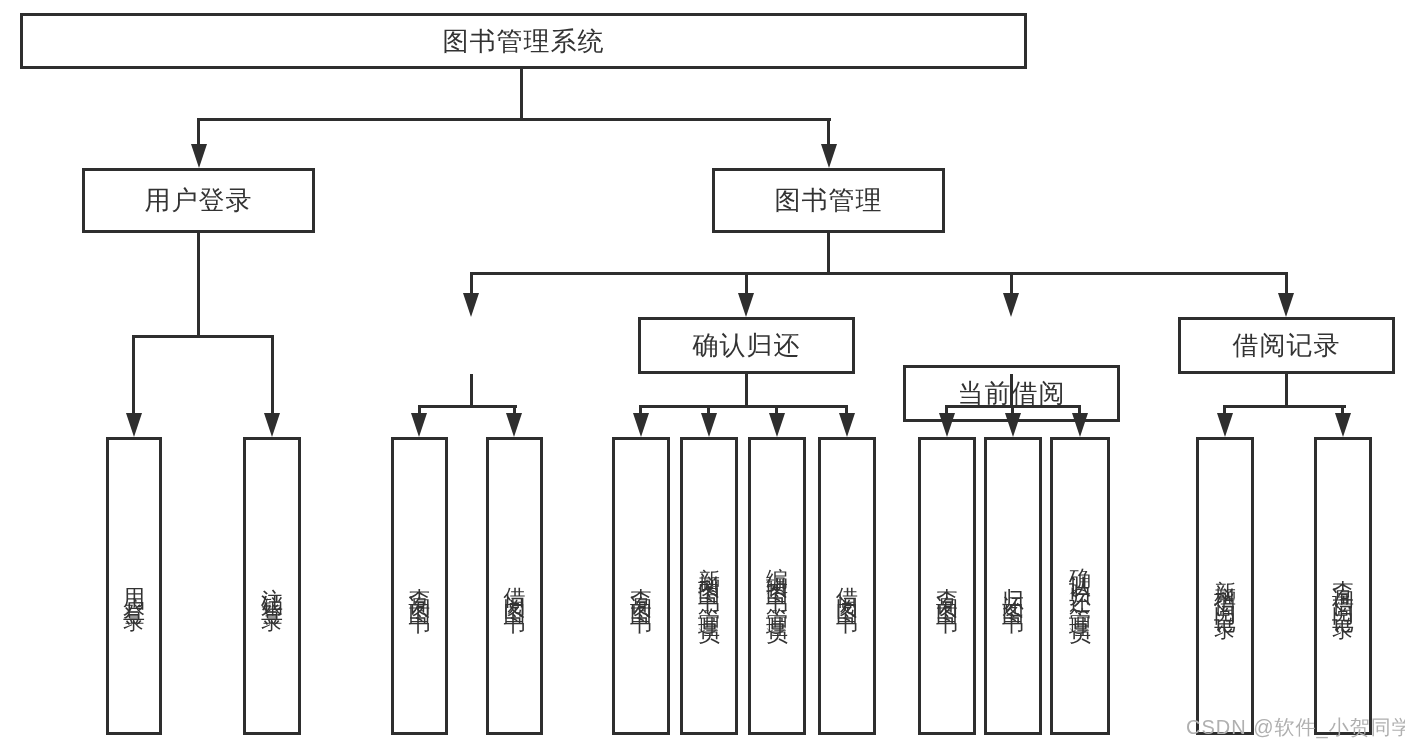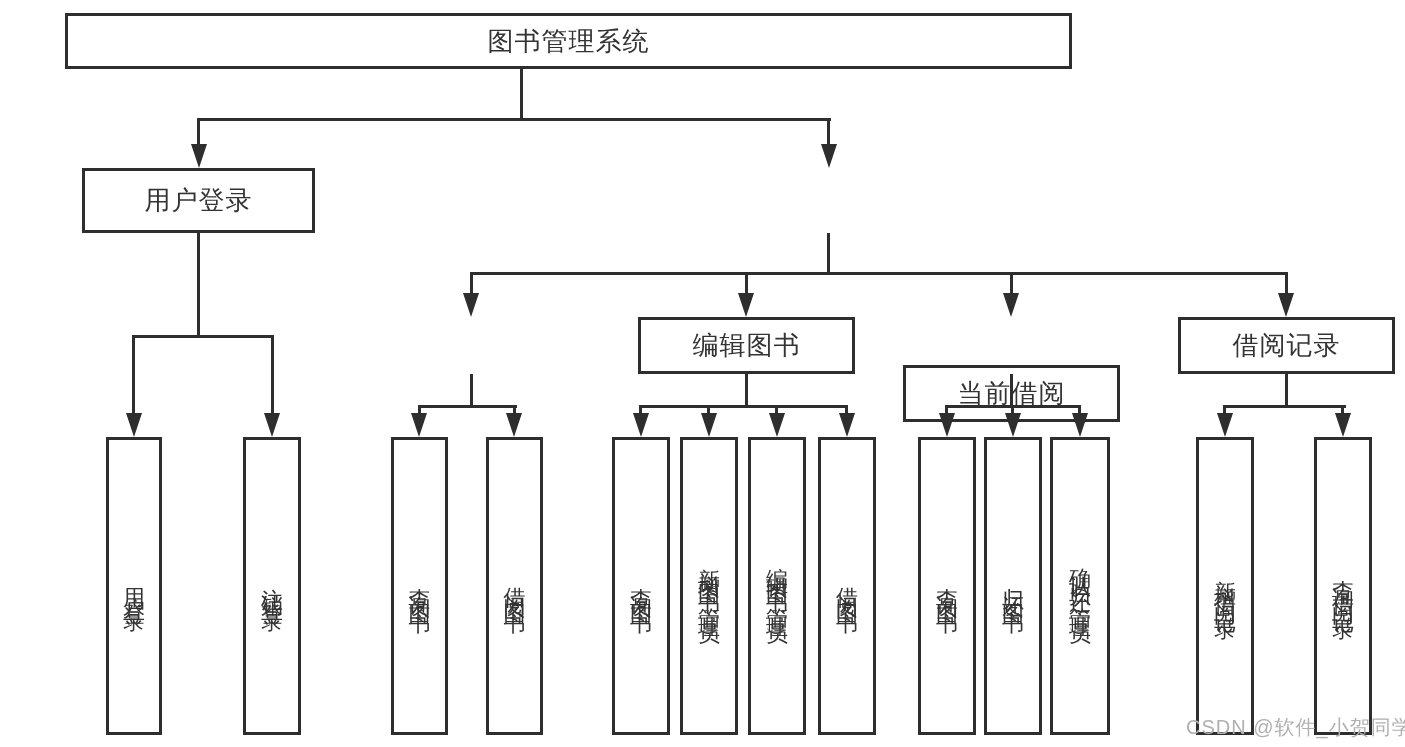--- a/index.html
+++ b/index.html
@@ -52,32 +52,35 @@
     color: var(--watermark);
     letter-spacing: 1px;
     white-space: nowrap;
   }
 </style>
 </head>
 <body>
 
 <div class="canvas">
 
-  <div class="node" style="left:20px; top:13px; width:1007px; height:56px;margin-left:45px;">
+  <div class="node" style="left:20px; top:13px; width:1007px; height:56px;">
     <span>图书管理系统</span>
   </div>
 
   <div class="node" style="left:82px; top:168px; width:233px; height:65px;">
     <span>用户登录</span>
   </div>
 
+  <div class="node" style="left:712px; top:168px; width:233px; height:65px;">
+    <span>图书管理</span>
+  </div>
 
 
   <div class="node" style="left:638px; top:317px; width:217px; height:57px;">
-    <span>编辑图书</span>
+    <span>确认归还</span>
   </div>
 
   <div class="node" style="left:903px; top:317px; width:217px; height:57px;margin-top:48px;">
     <span>当前借阅</span>
   </div>
 
   <div class="node" style="left:1178px; top:317px; width:217px; height:57px;">
     <span>借阅记录</span>
   </div>
 

